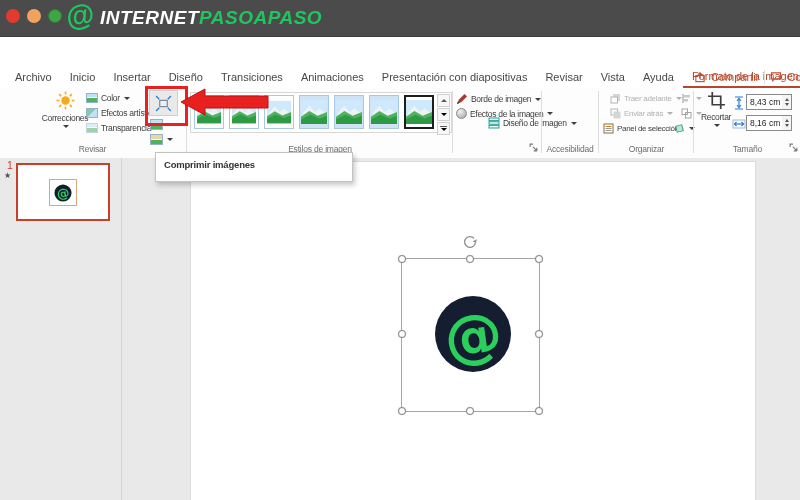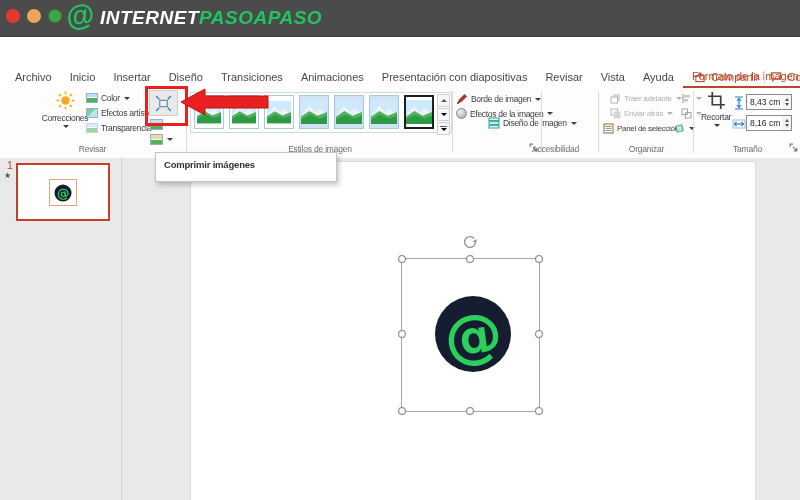--- a/index.html
+++ b/index.html
@@ -46,21 +46,21 @@
   .upchev{width:0;height:0;border-left:3px solid transparent;border-right:3px solid transparent;border-bottom:3.5px solid #5a5a5a;}
   .bar{width:7px;height:1.5px;background:#5a5a5a;margin-bottom:1px;}
   .numfield{position:absolute;width:46px;height:16px;border:1px solid #8a8a8a;background:#fff;box-sizing:border-box;font-size:8.5px;color:#222;display:flex;align-items:center;padding-left:3px;}
   .spin{position:absolute;width:10px;height:16px;border:1px solid #8a8a8a;border-left:none;background:#f4f4f4;box-sizing:border-box;display:flex;flex-direction:column;align-items:center;justify-content:space-evenly;}
   .spin i{display:block;width:0;height:0;border-left:2.5px solid transparent;border-right:2.5px solid transparent;}
   .spin .u{border-bottom:3px solid #555;} .spin .d{border-top:3px solid #555;}
   .redbox{position:absolute;border:3px solid #e8201f;background:transparent;}
   .cmpbtn{position:absolute;left:149px;top:2px;width:29px;height:26px;background:#e9e9e9;border:1px solid #cfcfcf;box-sizing:border-box;display:flex;align-items:center;justify-content:center;}
 
   
-  .tooltip{left:155px;top:152px;width:182px;background:#fff;border:1px solid #c3c3c3;box-shadow:2px 3px 5px rgba(0,0,0,.22);padding:6px 8px 7px 8px;box-sizing:border-box;z-index:40;}
+  .tooltip{left:155px;top:152px;width:198px;background:#fff;border:1px solid #c3c3c3;box-shadow:2px 3px 5px rgba(0,0,0,.22);padding:6px 8px 7px 8px;box-sizing:border-box;z-index:40;}
   .tooltip .tt{font-size:9.5px;font-weight:bold;color:#333;margin-bottom:4px;letter-spacing:-.2px;}
   .tooltip .tb{font-size:8.8px;color:#6a6a6a;line-height:1.4;letter-spacing:-.25px;}
 
   
   .content{left:0;top:158px;width:800px;height:342px;background:#e9e9e9;}
   .panel{position:absolute;left:0;top:0;width:121px;height:342px;background:#e9e9e9;border-right:1px solid #d4d4d4;}
   .slidenum{position:absolute;left:7px;top:1px;color:#c9402a;font-size:10.5px;}
   .anim-star{position:absolute;left:4px;top:13px;font-size:8px;color:#4f4f4f;}
   .anim-star::after{content:"★";}
   .sthumb{position:absolute;left:16px;top:5px;width:94px;height:58px;background:#fff;border:2px solid #c9402a;box-sizing:border-box;}
@@ -266,21 +266,21 @@
         </svg>
       <span>Diseño de imagen</span>
       <span class="chev"></span>
     </div>
     <svg class="abs" style="left:529px;top:55px;" width="9" height="9" viewBox="0 0 8 8">
         <path d="M1 3.5 V1 H3.5" fill="none" stroke="#777" stroke-width="1"></path>
         <path d="M3.5 3.5 L7 7 M7 7 V4.2 M7 7 H4.2" fill="none" stroke="#777" stroke-width="1"></path>
       </svg>
     <div class="vdiv" style="left:541px;"></div>
 
-    <div class="grouplabel" style="left:532px;width:44px;">Accesibilidad</div>
+    <div class="grouplabel" style="left:543px;width:54px;">Accesibilidad</div>
     <div class="vdiv" style="left:598px;"></div>
 
     <div class="rowitem dis" style="left:603px;top:5px;font-size:8px;">
       <svg width="11" height="11" viewBox="0 0 11 11">
           <rect x="3" y="1" width="7" height="7" fill="#d6d6d6"></rect>
           <rect x="1" y="4" width="6.5" height="6" fill="#fff" stroke="#b5b5b5"></rect>
         </svg>
       <span>Traer adelante</span>
       <span class="chev"></span>
     </div>

